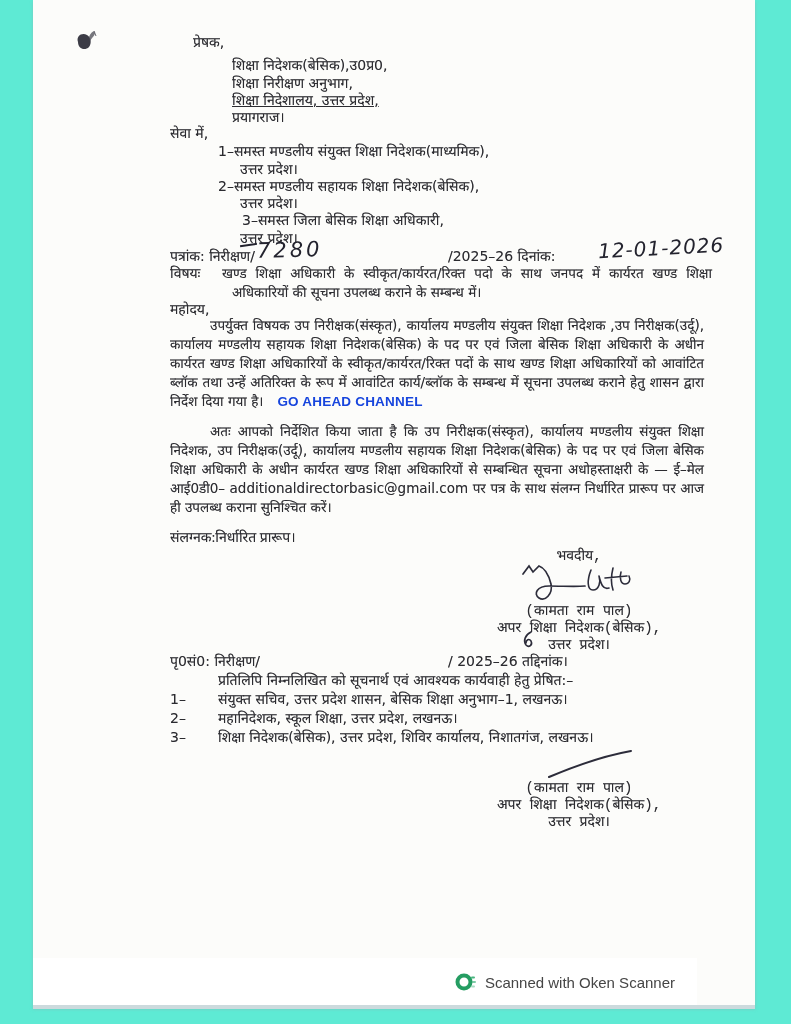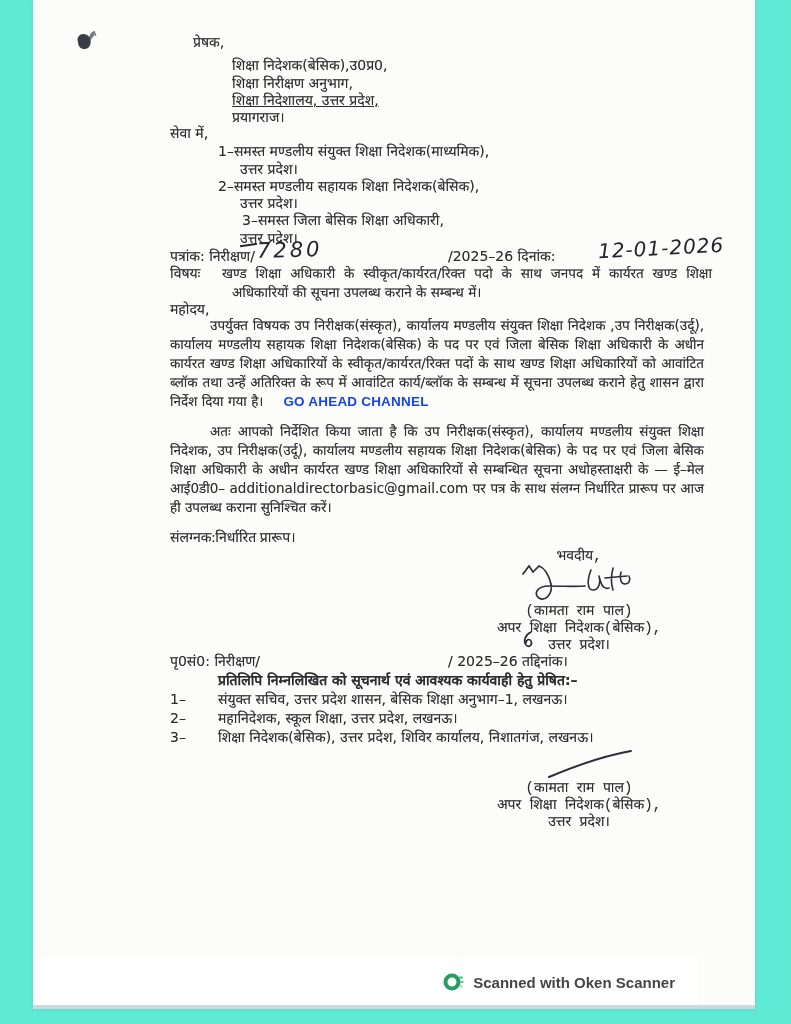--- a/index.html
+++ b/index.html
@@ -8,28 +8,28 @@
   .paper{position:absolute;left:33px;top:0;width:722px;height:1007px;background:#fcfcfa;
          box-shadow:0 2px 3px rgba(150,170,172,0.55);}
   .t{position:absolute;color:#2b2b30;font-size:14px;line-height:19px;white-space:nowrap;
      text-shadow:0 0 0.5px rgba(45,45,50,0.35);}
   .para{position:absolute;left:170px;width:534px;color:#2b2b30;font-size:13.5px;line-height:19px;
         text-align:justify;text-shadow:0 0 0.5px rgba(45,45,50,0.35);}
   .indent{text-indent:40px;}
   .hw{position:absolute;color:#23232e;font-family:"DejaVu Sans",sans-serif;font-style:italic;
       white-space:nowrap;}
   .watermark{font-family:"Liberation Sans",sans-serif;font-weight:bold;font-size:13.5px;
-             color:#1745dd;letter-spacing:0.2px;margin-left:20px;text-shadow:none;}
+             color:#1745dd;letter-spacing:0.2px;margin-left:14px;text-shadow:none;}
   .sig-line{position:absolute;left:468px;width:222px;text-align:center;color:#2b2b30;
             font-size:14px;line-height:18px;white-space:nowrap;
             text-shadow:0 0 0.5px rgba(45,45,50,0.35);font-family:Liberation Mono, monospace;}
   .copy-row .num{display:inline-block;width:48px;}
   .footer-bar{position:absolute;left:33px;top:958px;width:664px;height:48px;background:#ffffff;
               display:flex;align-items:center;justify-content:flex-end;padding-right:22px;
-              box-sizing:border-box;gap:9px;font-weight:bold;}
+              box-sizing:border-box;gap:9px;}
   .footer-text{font-family:"Liberation Sans",sans-serif;font-size:15px;color:#454545;}
   .scan-artifact{position:absolute;left:55px;top:966px;width:158px;height:3px;opacity:.7;
      background:linear-gradient(to right,rgba(60,60,60,0),rgba(60,60,60,.75) 30%,rgba(40,40,40,.85) 55%,rgba(60,60,60,0));
      transform:rotate(-0.4deg);}
   .paper-bottom-shadow{position:absolute;left:33px;top:1005px;width:722px;height:4px;background:#ccdadd;}
   .overline-dash{position:absolute;left:240px;top:244px;width:17px;height:2px;background:#23232e;
                  transform:rotate(-8deg);}
   svg{display:block;}
 </style>
 </head>
@@ -82,21 +82,21 @@
   </svg>
   <div class="sig-line" style="top:602px;">(कामता राम पाल)</div>
   <div class="sig-line" style="top:619px;">अपर शिक्षा निदेशक(बेसिक),</div>
   <div class="sig-line" style="top:636px;">उत्तर प्रदेश।</div>
   <svg style="position:absolute;left:520px;top:630px;" width="16" height="22" viewBox="0 0 16 22">
     <path d="M11,2 C5,5 3,11 6,15 C9,18 13,15 11,11 C9,8 6,10 6,13" fill="none" stroke="#2c2c3a" stroke-width="1.6" stroke-linecap="round"></path>
   </svg>
 
   <div class="t" style="left:170px;top:652px;">पृ0सं0: निरीक्षण/</div>
   <div class="t" style="left:448px;top:652px;">/ 2025–26 तद्दिनांक।</div>
-  <div class="t" style="left:218px;top:671px;font-weight:bold;">प्रतिलिपि निम्नलिखित को सूचनार्थ एवं आवश्यक कार्यवाही हेतु प्रेषित:–</div>
+  <div class="t" style="left:218px;top:671px;">प्रतिलिपि निम्नलिखित को सूचनार्थ एवं आवश्यक कार्यवाही हेतु प्रेषित:–</div>
   <div class="t copy-row" style="left:170px;top:690px;"><span class="num">1–</span><span>संयुक्त सचिव, उत्तर प्रदेश शासन, बेसिक शिक्षा अनुभाग–1, लखनऊ।</span></div>
   <div class="t copy-row" style="left:170px;top:709px;"><span class="num">2–</span><span>महानिदेशक, स्कूल शिक्षा, उत्तर प्रदेश, लखनऊ।</span></div>
   <div class="t copy-row" style="left:170px;top:728px;"><span class="num">3–</span><span>शिक्षा निदेशक(बेसिक), उत्तर प्रदेश, शिविर कार्यालय, निशातगंज, लखनऊ।</span></div>
 
   <svg style="position:absolute;left:545px;top:748px;" width="90" height="32" viewBox="0 0 90 32">
     <path d="M4,29 C30,18 58,8 86,3" fill="none" stroke="#2c2c3a" stroke-width="2" stroke-linecap="round"></path>
   </svg>
   <div class="sig-line" style="top:779px;">(कामता राम पाल)</div>
   <div class="sig-line" style="top:796px;">अपर शिक्षा निदेशक(बेसिक),</div>
   <div class="sig-line" style="top:813px;">उत्तर प्रदेश।</div>

